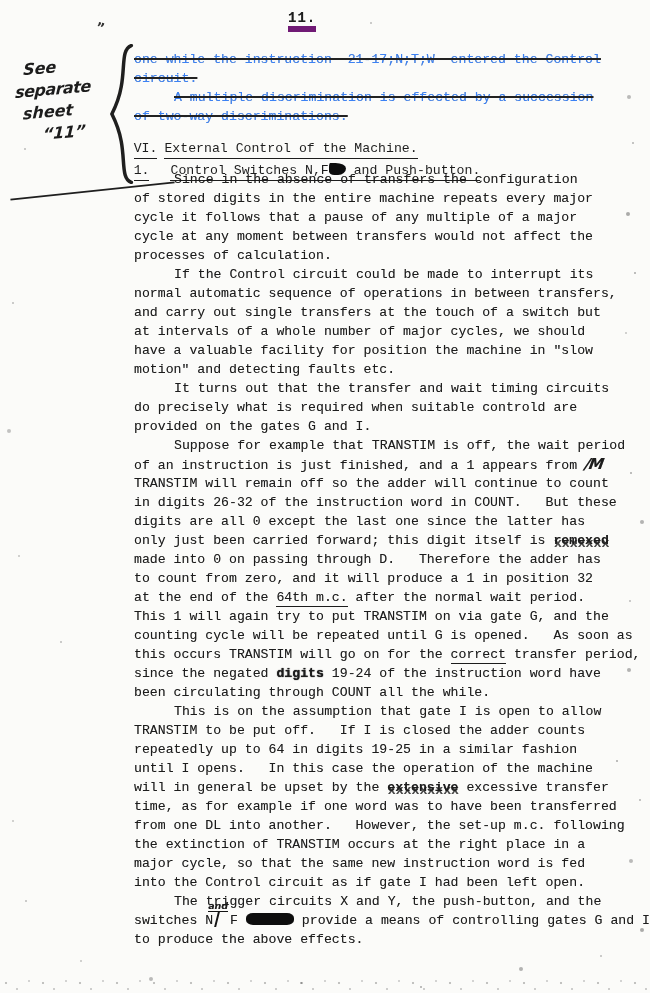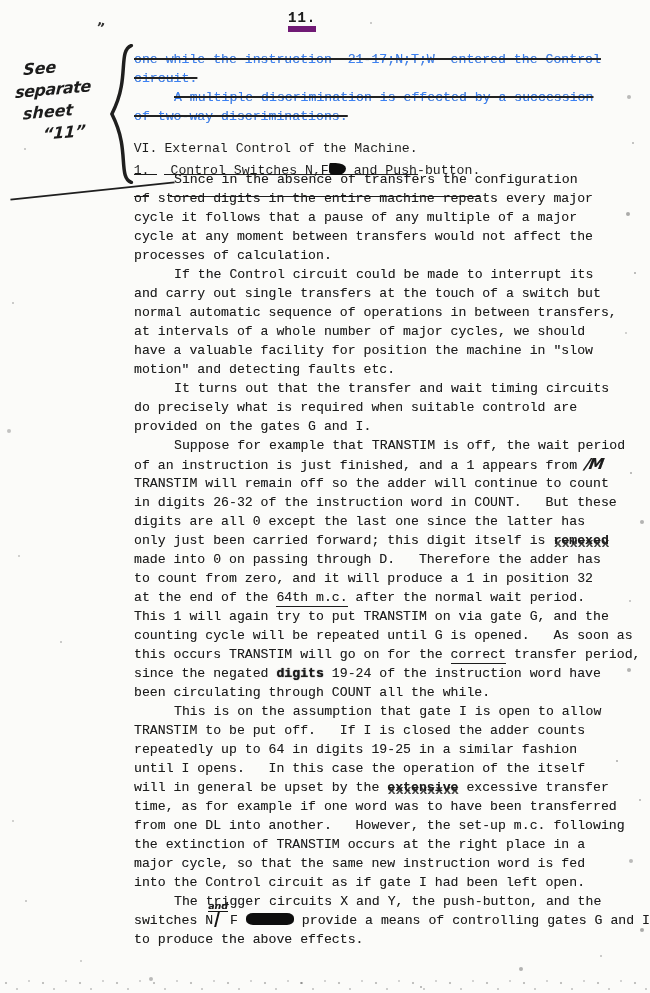--- a/index.html
+++ b/index.html
@@ -43,21 +43,21 @@
     text-shadow:0 0 .5px rgba(0,0,0,.35);}
   .struck-block{position:absolute;left:134px;top:50px;width:510px;}
   .struck-block .tline{
     text-decoration:line-through;
     text-decoration-thickness:2px;text-decoration-color:#222;
     color:#3b82f6;
   }
   .struck-block .tline.ind{padding-left:40px;}
   
   .heading{position:absolute;left:102px;white-space:pre;font-size:13.2px;}
-  .heading .hu{border-bottom:1.5px solid #1d1d1d;padding-bottom:18px;}
+  .heading .hu{border-bottom:1.5px solid #1d1d1d;padding-bottom:2px;}
   .heading-vi{top:126px;}
   .heading-1{top:148px;}
   .heading-1 .num{margin-right:21px;}
   .heading-vi .num{margin-right:7px;}
   
   .doc-body{position:absolute;left:134px;top:170px;width:512px;}
   .para{margin:0;}
   .para .tline.first{padding-left:40px;}
   
   .seg.u{border-bottom:1.5px solid #1c1c1c;padding-bottom:.5px;}
@@ -149,22 +149,22 @@
   <div class="doc-body">
       <div class="para">
         <div class="tline first">Since in the absence of transfers the configuration</div>
         <div class="tline">of stored digits in the entire machine repeats every major</div>
         <div class="tline">cycle it follows that a pause of any multiple of a major</div>
         <div class="tline">cycle at any moment between transfers would not affect the</div>
         <div class="tline">processes of calculation.</div>
       </div>
       <div class="para">
         <div class="tline first">If the Control circuit could be made to interrupt its</div>
+        <div class="tline">normal automatic sequence of operations in between transfers,</div>
         <div class="tline">and carry out single transfers at the touch of a switch but</div>
-        <div class="tline">normal automatic sequence of operations in between transfers,</div>
         <div class="tline">at intervals of a whole number of major cycles, we should</div>
         <div class="tline">have a valuable facility for position the machine in "slow</div>
         <div class="tline">motion" and detecting faults etc.</div>
       </div>
       <div class="para">
         <div class="tline first">It turns out that the transfer and wait timing circuits</div>
         <div class="tline">do precisely what is required when suitable controld are</div>
         <div class="tline">provided on the gates G and I.</div>
       </div>
       <div class="para">
@@ -180,21 +180,21 @@
         <div class="tline">This 1 will again try to put TRANSTIM on via gate G, and the</div>
         <div class="tline">counting cycle will be repeated until G is opened.   As soon as</div>
         <div class="tline">this occurs TRANSTIM will go on for the <span class="seg u">correct</span> transfer period,</div>
         <div class="tline">since the negated <span class="seg ink">digits</span> 19-24 of the instruction word have</div>
         <div class="tline">been circulating through COUNT all the while.</div>
       </div>
       <div class="para">
         <div class="tline first">This is on the assumption that gate I is open to allow</div>
         <div class="tline">TRANSTIM to be put off.   If I is closed the adder counts</div>
         <div class="tline">repeatedly up to 64 in digits 19-25 in a similar fashion</div>
-        <div class="tline">until I opens.   In this case the operation of the itself</div>
+        <div class="tline">until I opens.   In this case the operation of the machine</div>
         <div class="tline">will in general be upset by the <span class="seg overtype" data-over="xxxxxxxxx">extensive</span> excessive transfer</div>
         <div class="tline">time, as for example if one word was to have been transferred</div>
         <div class="tline">from one DL into another.   However, the set-up m.c. following</div>
         <div class="tline">the extinction of TRANSTIM occurs at the right place in a</div>
         <div class="tline">major cycle, so that the same new instruction word is fed</div>
         <div class="tline">into the Control circuit as if gate I had been left open.</div>
       </div>
       <div class="para">
         <div class="tline first">The trigger circuits X and Y, the push-button, and the</div>
         <div class="tline">switches N<span class="seg caret-and"><span class="caret-mark"></span><span class="caret-label">and</span></span> F <span class="seg blob blob-wide"></span> provide a means of controlling gates G and I</div>

